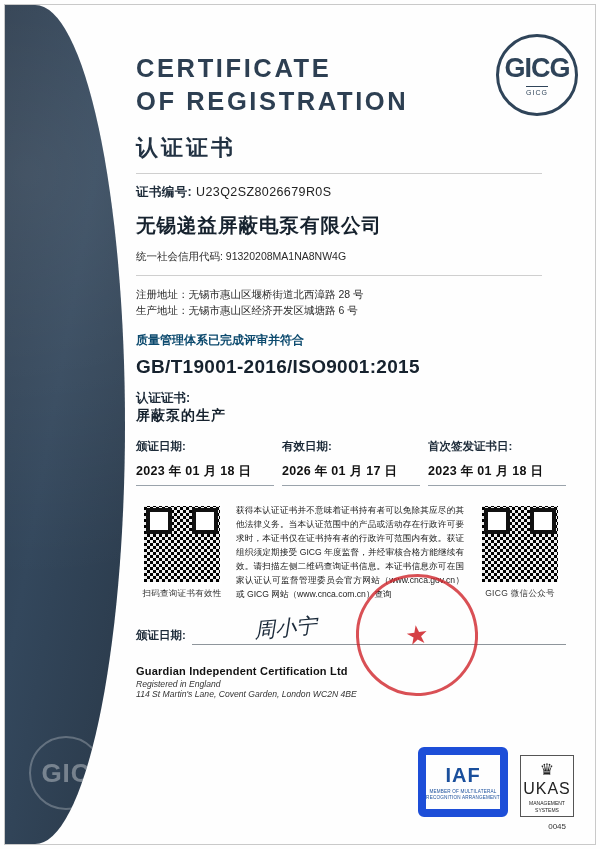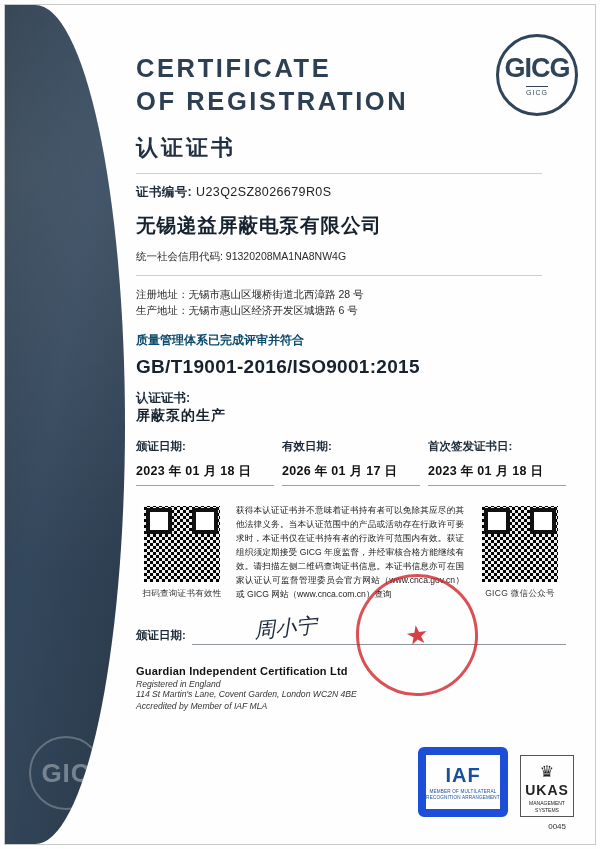--- a/index.html
+++ b/index.html
@@ -151,21 +151,21 @@
     color:#1a4f9c;
   }
   .iaf .big{font-size:20px;font-weight:bold;letter-spacing:1px;}
   .iaf .tiny{font-size:4.6px;letter-spacing:.2px;text-align:center;line-height:1.25;margin-top:2px;}
   .ukas{
     width:54px;height:62px;border:1px solid #555;
     display:flex;flex-direction:column;align-items:center;justify-content:flex-end;
     padding-bottom:3px;box-sizing:border-box;color:#222;
   }
   .ukas .crown{font-size:16px;line-height:1;margin-bottom:2px;}
-  .ukas .nm{font-size:14px;font-weight:bold;letter-spacing:1px;text-align:center;}
+  .ukas .nm{font-size:16px;font-weight:normal;letter-spacing:1px;text-align:center;}
   .ukas .ms{font-size:5px;line-height:1.3;text-align:center;margin-top:2px;}
   .ukasno{position:absolute;right:34px;bottom:18px;font-size:8px;color:#333;}
 </style>
 </head>
 <body>
 
 <div class="cert">
 
   <div class="frame"></div>
 
@@ -248,21 +248,20 @@
       </div>
       <div class="redstamp">
         <div class="star">★</div>
       </div>
     </div>
 
     <div class="footer">
       <div class="f1">Guardian Independent Certification Ltd</div>
       <div class="f2">Registered in England</div>
       <div class="f3">114 St Martin's Lane,  Covent Garden,  London WC2N 4BE</div>
-      <div class="f4">Accredited by Member of IAF MLA</div>
     </div>
 
   </div>
 
   <div class="logos">
     <div class="iaf">
       <div class="big">IAF</div>
       <div class="tiny">MEMBER OF MULTILATERAL RECOGNITION ARRANGEMENT</div>
     </div>
     <div class="ukas">

